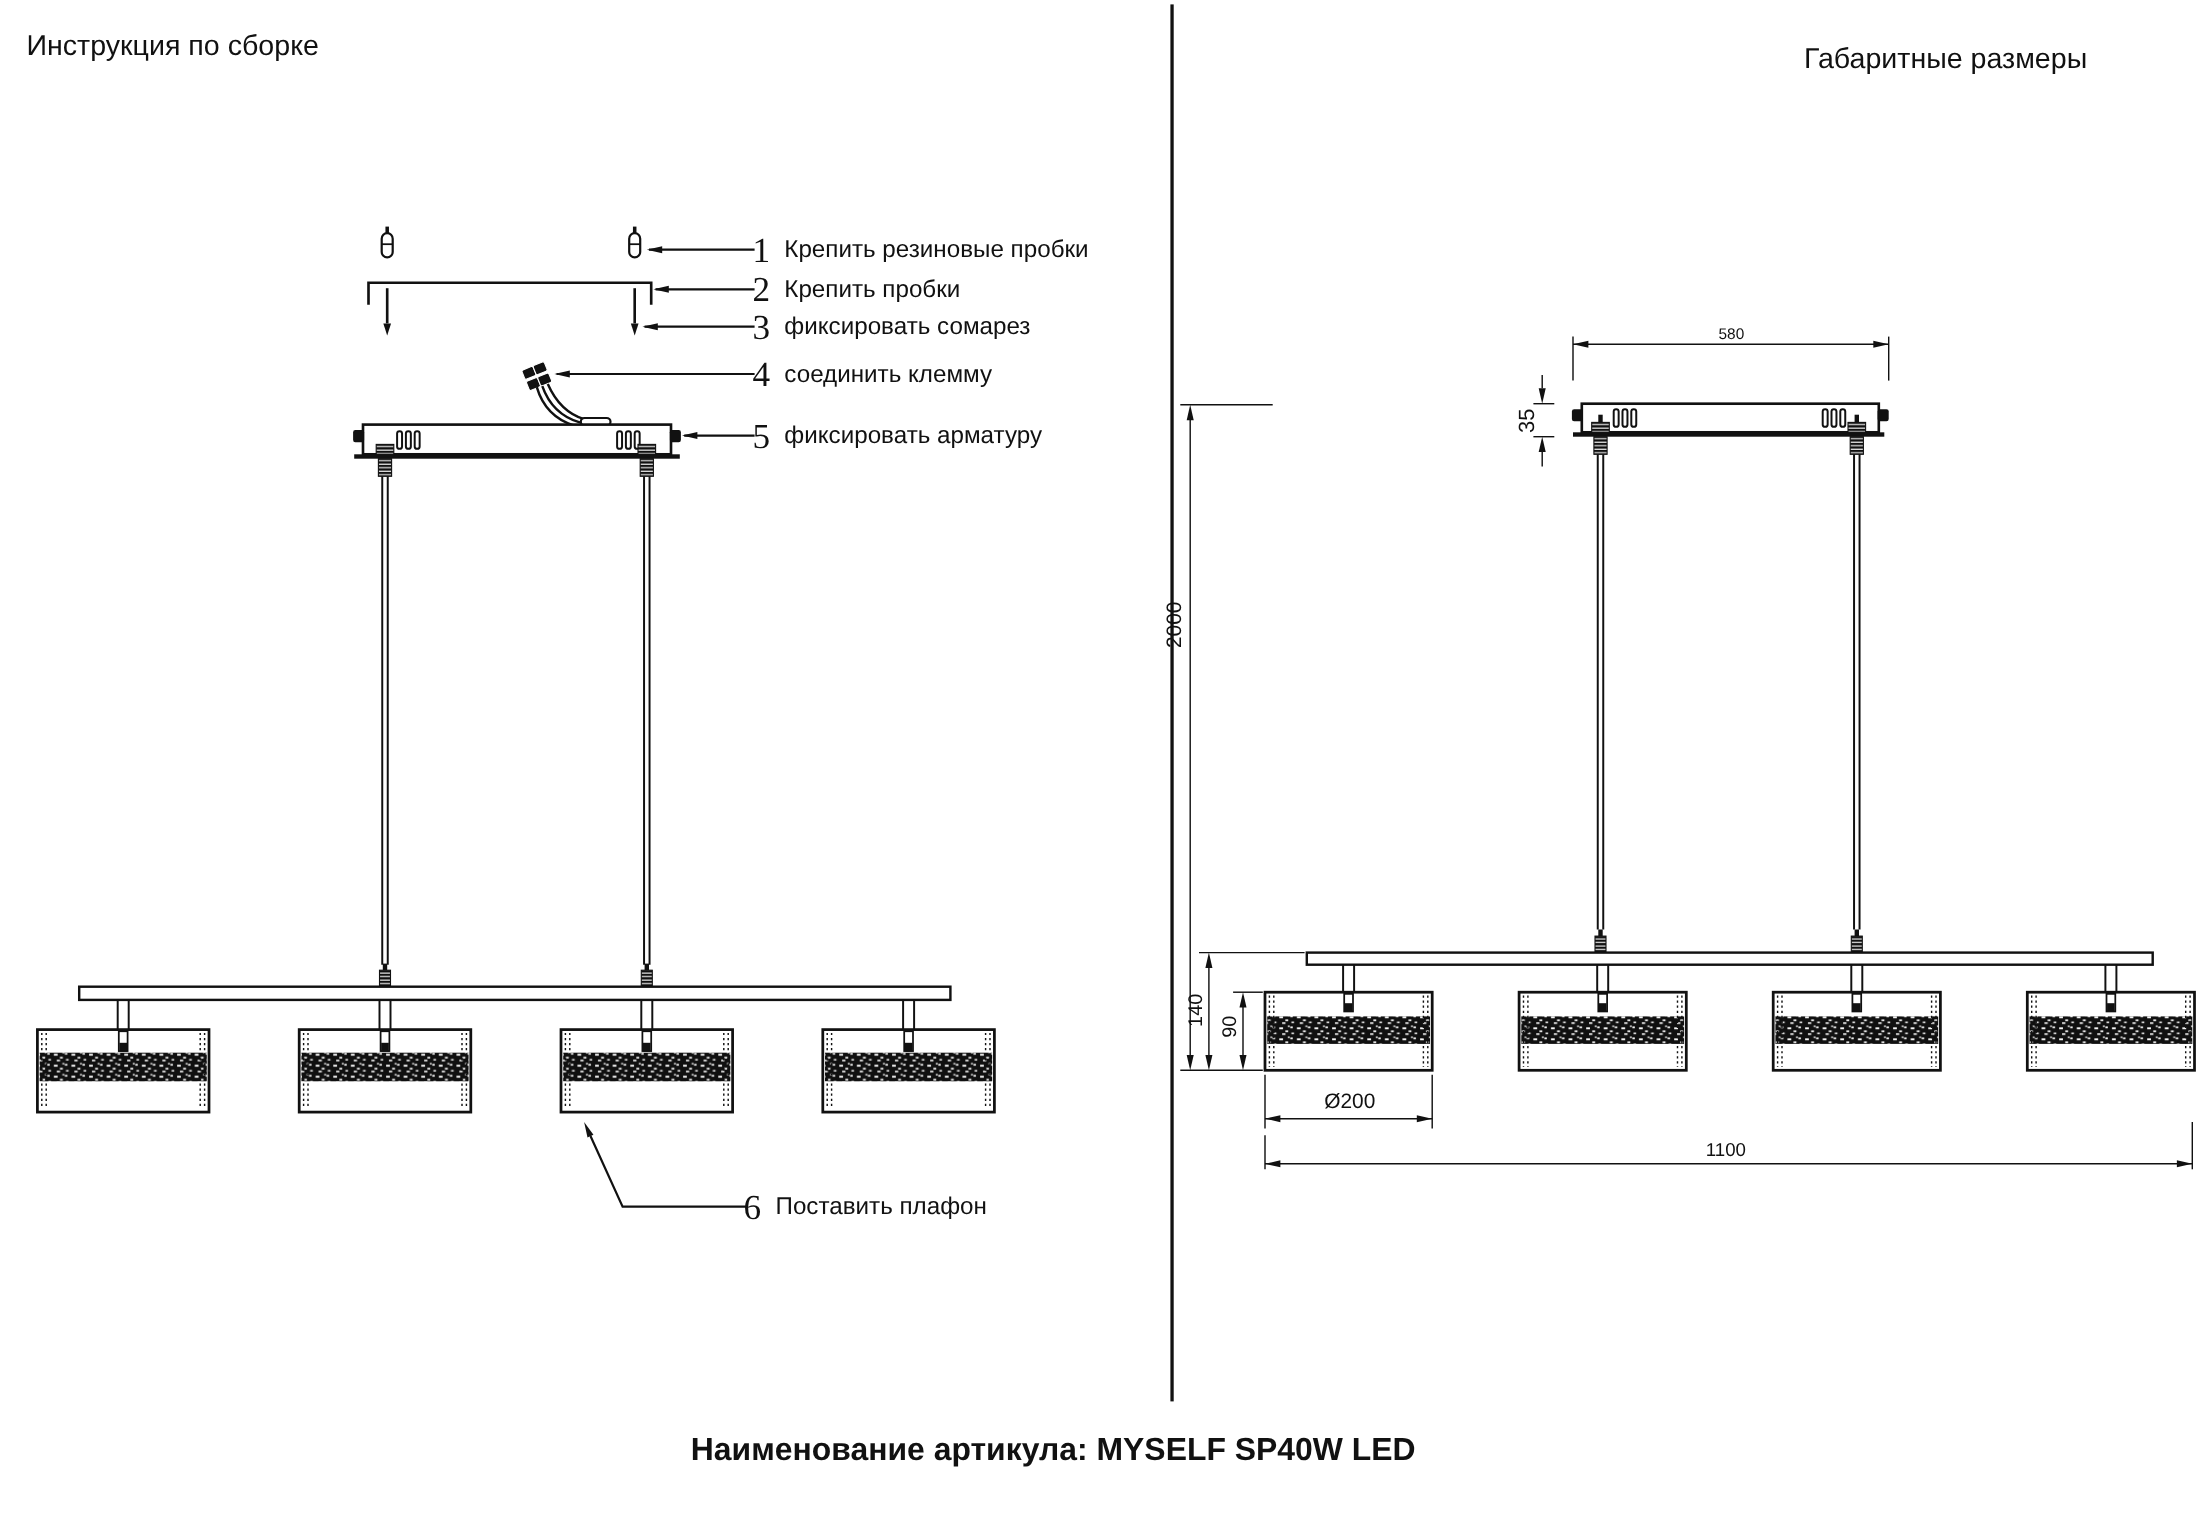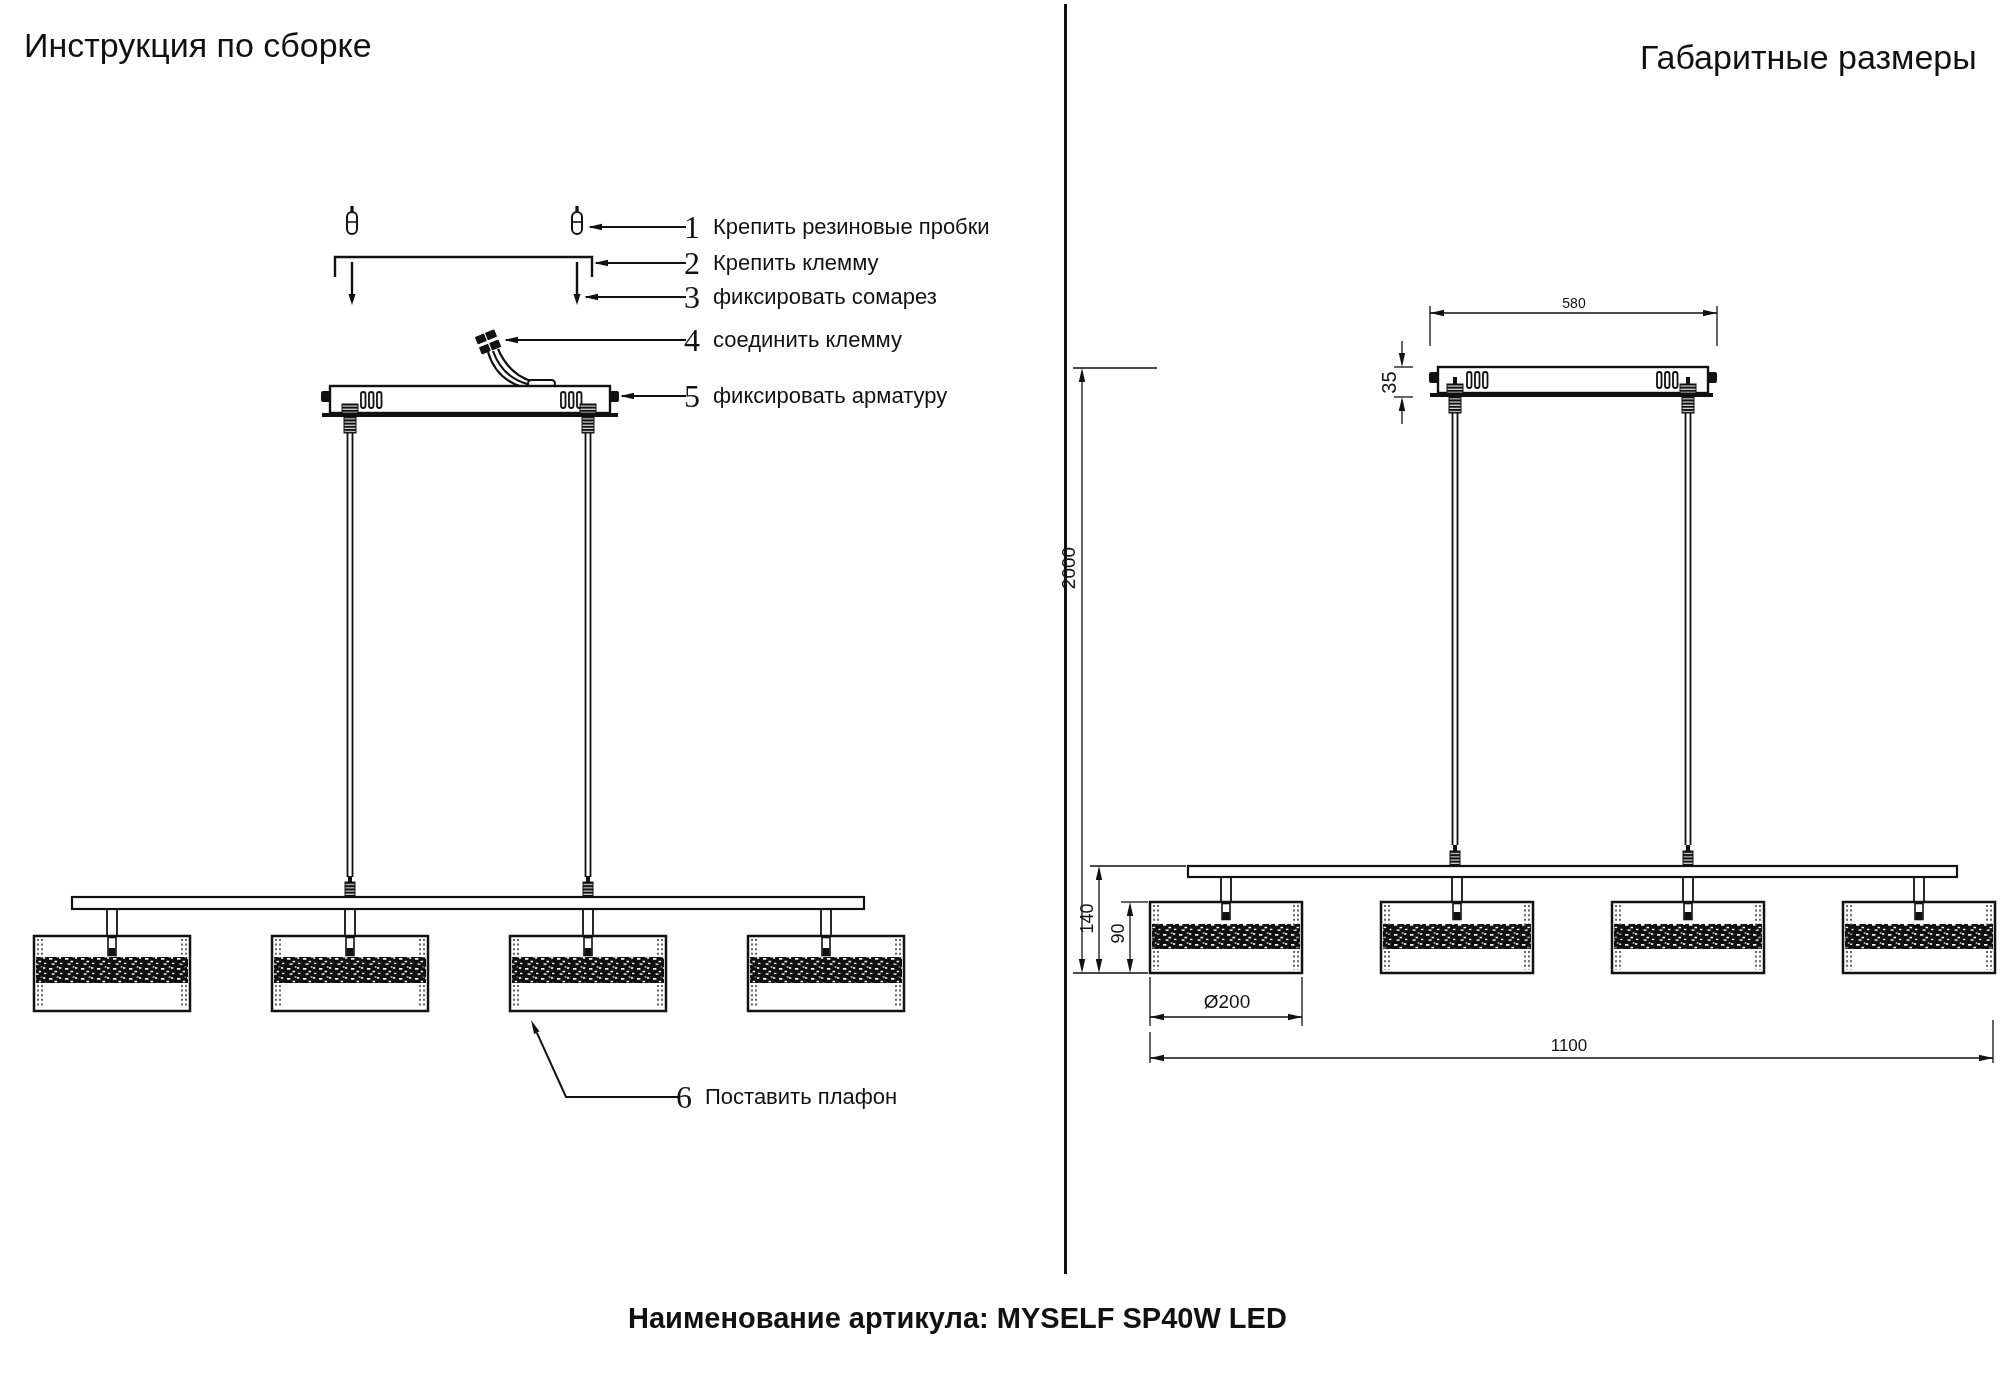--- a/index.html
+++ b/index.html
@@ -1,20 +1,20 @@
 <!DOCTYPE html>
 <html><head>
 <meta charset="utf-8">
 <style>
   html,body{margin:0;padding:0;background:#fff;}
   #stage{position:relative;width:2000px;height:1380px;background:#fff;overflow:hidden;
          font-family:"Liberation Sans",sans-serif;color:#111;}
   #drawing{position:absolute;left:0;top:0;}
   .t{position:absolute;white-space:nowrap;color:#111;}
-  .title{font-size:34px;}
+  .title{font-size:26px;}
   .step{position:absolute;display:flex;align-items:center;gap:13px;height:42px;white-space:nowrap;}
   .step .n{font-family:"Liberation Serif",serif;font-size:32px;}
   .step .l{font-size:22px;text-align:center;}
   .dim{position:absolute;text-align:center;font-size:19px;white-space:nowrap;color:#111;}
   .rot{transform:rotate(-90deg);}
   .footer{font-size:29px;font-weight:bold;}
 </style>
 </head>
 <body>
 
@@ -242,21 +242,21 @@
 
   <div class="t title" style="left:24px;top:26px">Инструкция по сборке</div>
   <div class="t title" style="left:1640px;top:38px">Габаритные размеры</div>
 
   <div class="step" style="left:684px;top:206px">
     <span class="n">1</span>
     <span class="l">Крепить резиновые пробки</span>
   </div>
   <div class="step" style="left:684px;top:242px">
     <span class="n">2</span>
-    <span class="l">Крепить клемму</span>
+    <span class="l">Крепить пробки</span>
   </div>
   <div class="step" style="left:684px;top:276px">
     <span class="n">3</span>
     <span class="l">фиксировать сомарез</span>
   </div>
   <div class="step" style="left:684px;top:319px">
     <span class="n">4</span>
     <span class="l">соединить клемму</span>
   </div>
   <div class="step" style="left:684px;top:375px">

